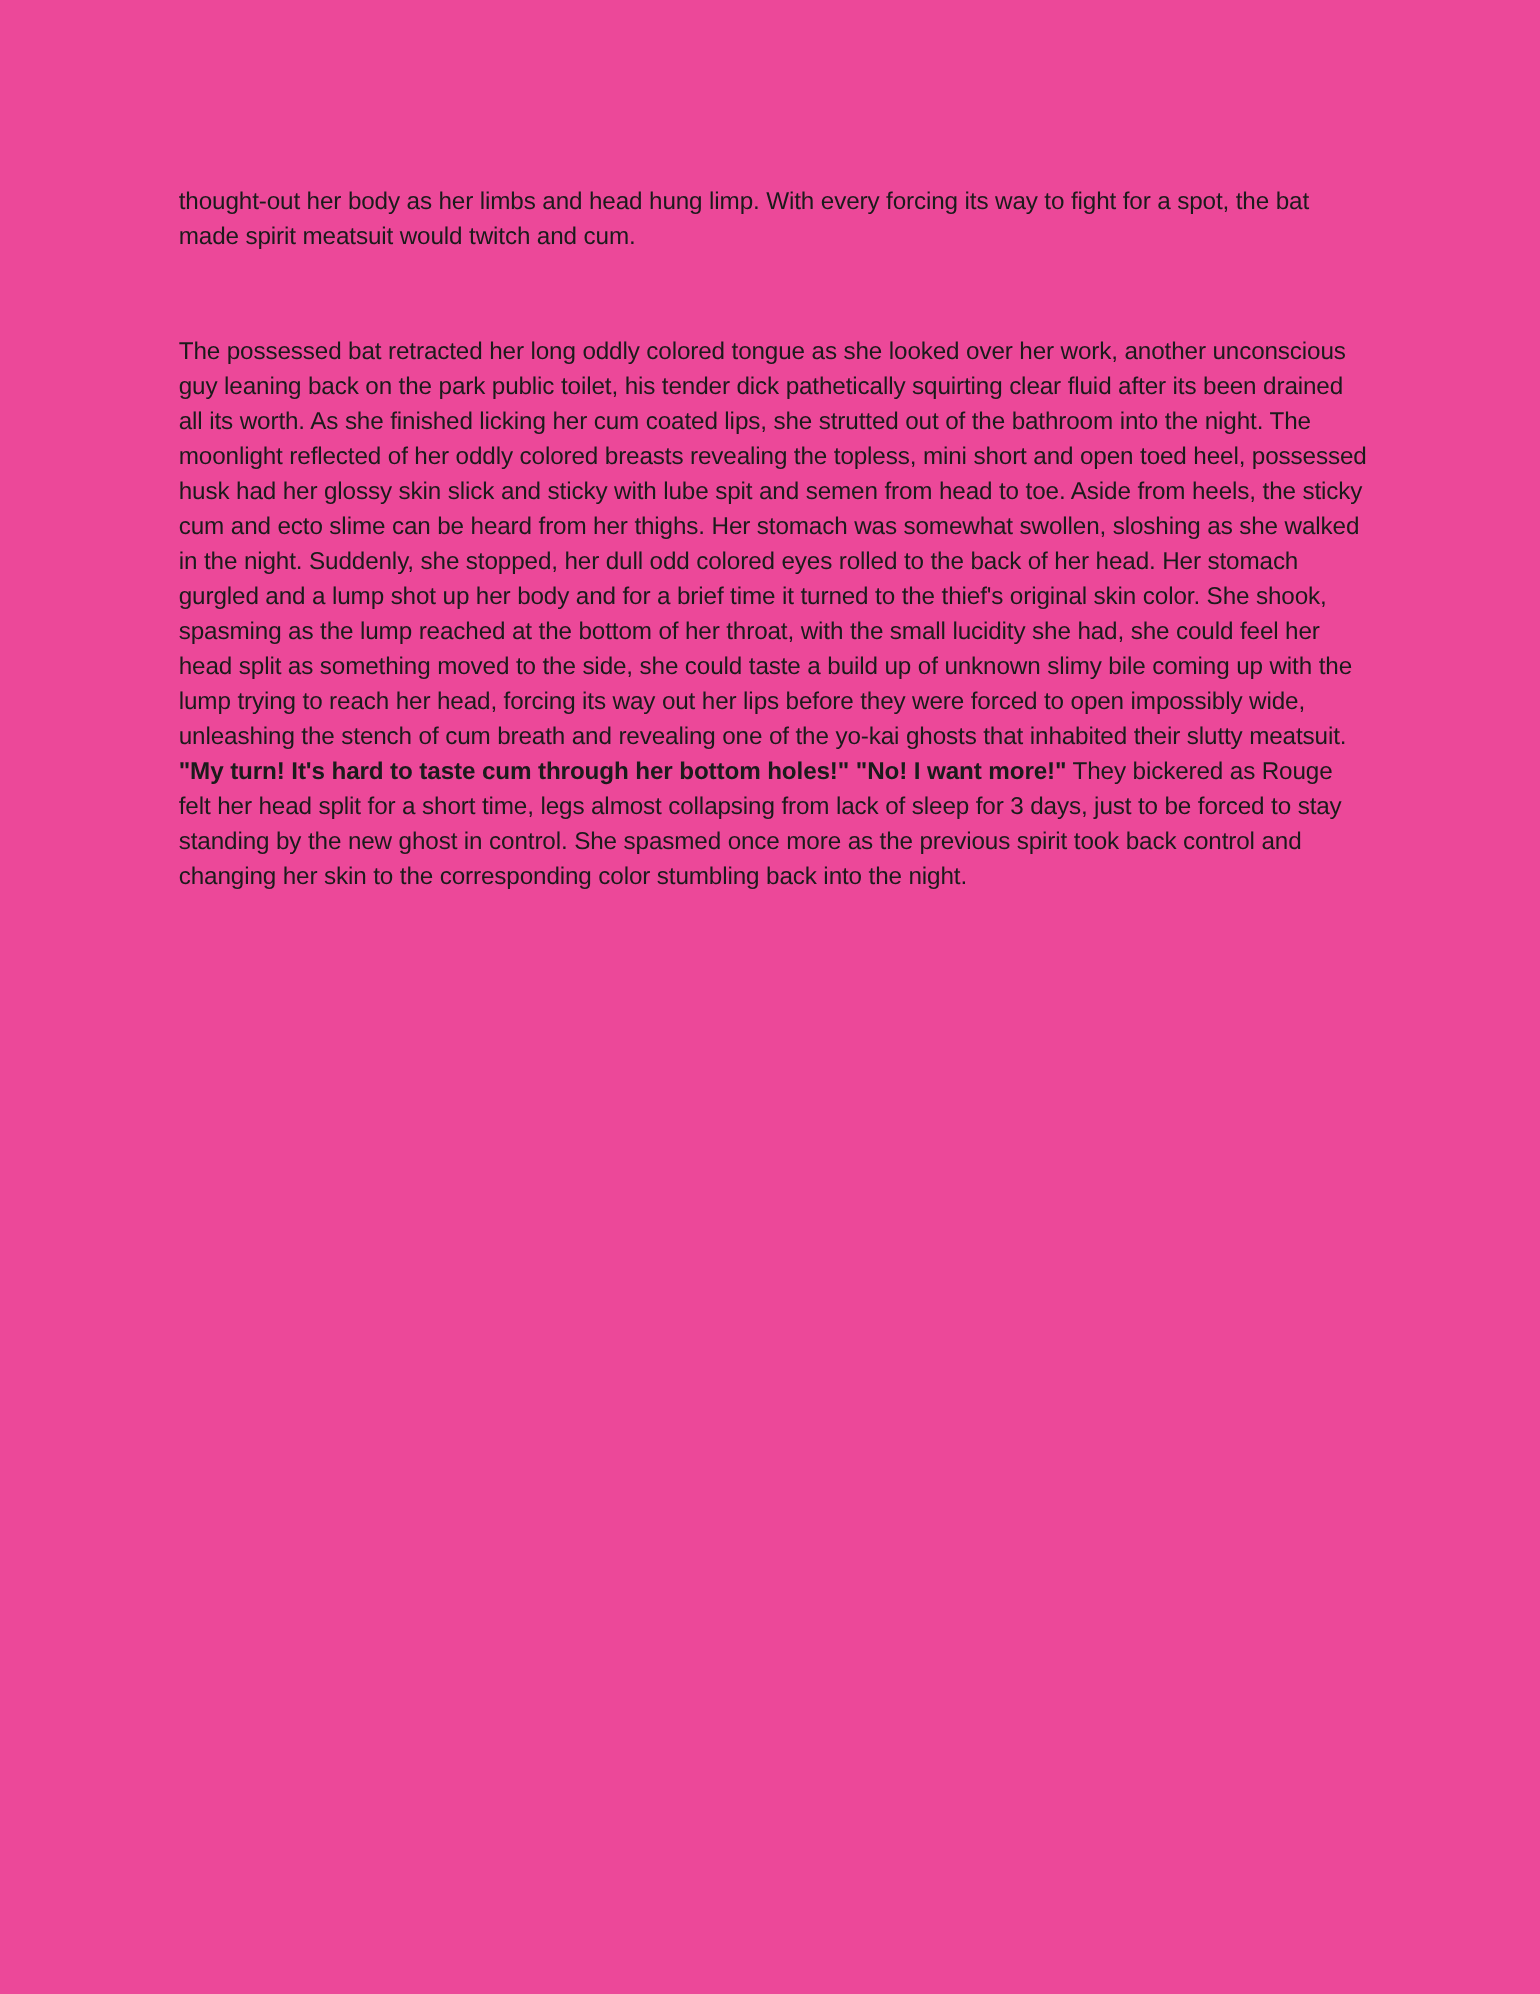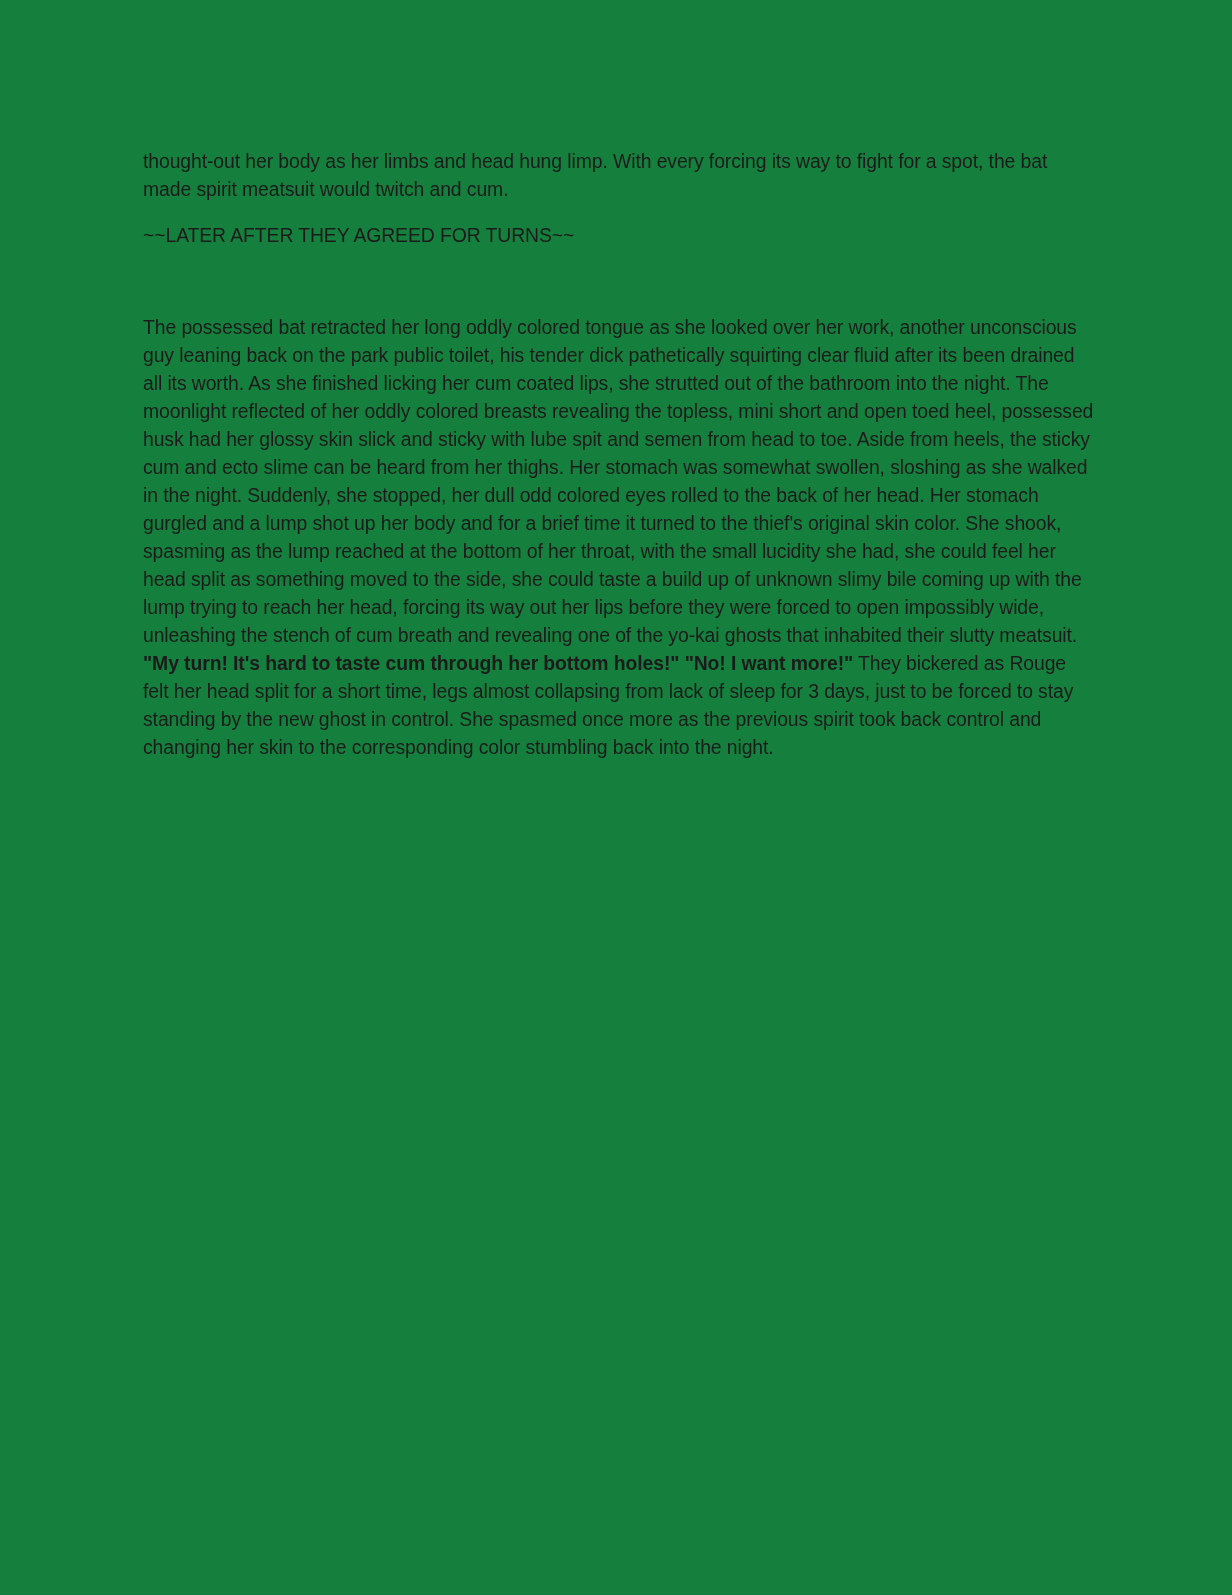--- a/index.html
+++ b/index.html
@@ -4,21 +4,21 @@
 <style>
   html, body {
     margin: 0;
     padding: 0;
     background: #ffffff;
   }
   .page {
     position: relative;
     width: 1232px;
     height: 1595px;
-    background: #15803d;
+    background: #ec4899;
     box-sizing: border-box;
     padding: 147px 138px 0 143px;
     overflow: hidden;
   }
   .doc-text {
     font-family: "Liberation Sans", "DejaVu Sans", sans-serif;
     font-size: 19.4px;
     line-height: 28px;
     color: #1b1b1b;
     letter-spacing: -0.1px;
@@ -36,20 +36,19 @@
   }
 </style>
 </head>
 <body>
 
 <div class="page">
   <div class="doc-text">
 
     <p>thought-out her body as her limbs and head hung limp. With every forcing its way to fight for a spot, the bat made spirit meatsuit would twitch and cum.</p>
 
-    <p>~~LATER AFTER THEY AGREED FOR TURNS~~</p>
 
     <p class="p-empty"></p>
 
     <p><span>The possessed bat retracted her long oddly colored tongue as she looked over her work, another unconscious guy leaning back on the park public toilet, his tender dick pathetically squirting clear fluid after its been drained all its worth. As she finished licking her cum coated lips, she strutted out of the bathroom into the night. The moonlight reflected of her oddly colored breasts revealing the topless, mini short and open toed heel, possessed husk had her glossy skin slick and sticky with lube spit and semen from head to toe. Aside from heels, the sticky cum and ecto slime can be heard from her thighs. Her stomach was somewhat swollen, sloshing as she walked in the night. Suddenly, she stopped, her dull odd colored eyes rolled to the back of her head. Her stomach gurgled and a lump shot up her body and for a brief time it turned to the thief's original skin color. She shook, spasming as the lump reached at the bottom of her throat, with the small lucidity she had, she could feel her head split as something moved to the side, she could taste a build up of unknown slimy bile coming up with the lump trying to reach her head, forcing its way out her lips before they were forced to open impossibly wide, unleashing the stench of cum breath and revealing one of the yo-kai ghosts that inhabited their slutty meatsuit. </span><span class="bold-run">"My turn! It's hard to taste cum through her bottom holes!" "No! I want more!"</span><span> They bickered as Rouge felt her head split for a short time, legs almost collapsing from lack of sleep for 3 days, just to be forced to stay standing by the new ghost in control. She spasmed once more as the previous spirit took back control and changing her skin to the corresponding color stumbling back into the night.</span></p>
 
   </div>
 </div>
 
 </body></html>

